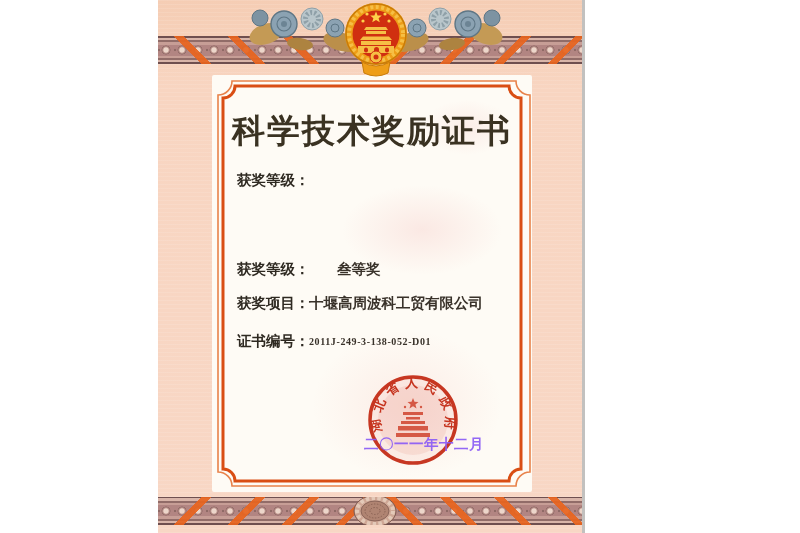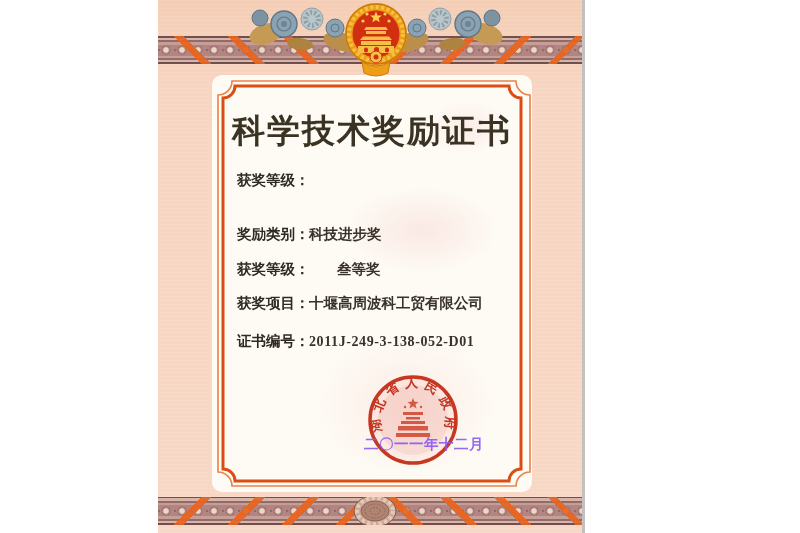--- a/index.html
+++ b/index.html
@@ -33,37 +33,37 @@
   .band-top .rays.r{right:0;background:repeating-linear-gradient(135deg, rgba(0,0,0,0) 0 31px, #e8641e 31px 38px);}
   .band-bottom .rays.l{left:0;background:repeating-linear-gradient(135deg, rgba(0,0,0,0) 0 31px, #e8641e 31px 38px);}
   .band-bottom .rays.r{right:0;background:repeating-linear-gradient(45deg, rgba(0,0,0,0) 0 31px, #e8641e 31px 38px);}
   .medallion{position:absolute;left:194px;top:-3px;}
   
   .flowers{position:absolute;left:88px;top:2px;z-index:2;}
   .emblem{position:absolute;left:186px;top:0;z-index:3;}
   
   .panel{
     position:absolute;left:54px;top:75px;width:320px;height:417px;z-index:2;
-    background:#fefbf5;border-radius:10px;
+    background:#fefbf5;border-radius:2px;
   }
   .frame{position:absolute;left:0;top:0;}
   .smudge{position:absolute;border-radius:50%;pointer-events:none;}
   .s1{left:130px;top:110px;width:160px;height:90px;background:radial-gradient(closest-side,rgba(233,140,140,.17),rgba(233,140,140,0));}
   .s2{left:210px;top:25px;width:90px;height:55px;background:radial-gradient(closest-side,rgba(233,140,140,.13),rgba(233,140,140,0));}
   .s3{left:100px;top:255px;width:190px;height:150px;background:radial-gradient(closest-side,rgba(236,130,120,.12),rgba(236,130,120,0));}
   .title{
     position:absolute;left:0;right:0;top:34px;margin:0;text-align:center;
     font-size:33px;font-weight:bold;letter-spacing:2px;color:#3a3222;
   }
   .row{position:absolute;left:25px;display:flex;align-items:flex-start;}
   .r1{top:96px;} .r2{top:150px;} .r3{top:185px;gap:28px;} .r4{top:219px;} .r5{top:257px;text-align:center;}
   .flabel{flex:0 0 72px;width:72px;font-size:14.5px;font-weight:bold;color:#2e2921;white-space:nowrap;}
   .fvalue{font-size:14.5px;font-weight:bold;color:#39322a;line-height:19px;white-space:nowrap;}
   .fvalue .vline{display:block;}
-  .r5 .fvalue{font-size:14px;letter-spacing:.6px;}
+  .r5 .fvalue{font-size:10px;letter-spacing:.6px;}
   .seal{position:absolute;left:151px;top:295px;}
   .date{
     position:absolute;left:152px;top:360px;z-index:4;
     font-size:14.5px;font-weight:bold;letter-spacing:.5px;color:#8b5cf6;opacity:.92;white-space:nowrap;
   }
 </style>
 </head>
 <body>
 
 <div class="cert">
@@ -139,24 +139,20 @@
     <div class="smudge s1"></div>
     <div class="smudge s2"></div>
     <div class="smudge s3"></div>
 
     <h1 class="title">科学技术奖励证书</h1>
 
     <div class="row r1">
       <span class="flabel">获奖等级：</span>
     </div>
 
-    <div class="row r2">
-      <span class="flabel">奖励类别：</span>
-      <span class="fvalue">科技进步奖</span>
-    </div>
 
     <div class="row r3">
       <span class="flabel">获奖等级：</span>
       <span class="fvalue">叁等奖</span>
     </div>
 
     <div class="row r4">
       <span class="flabel">获奖项目：</span>
       <span class="fvalue">十堰高周波科工贸有限公司</span>
     </div>

